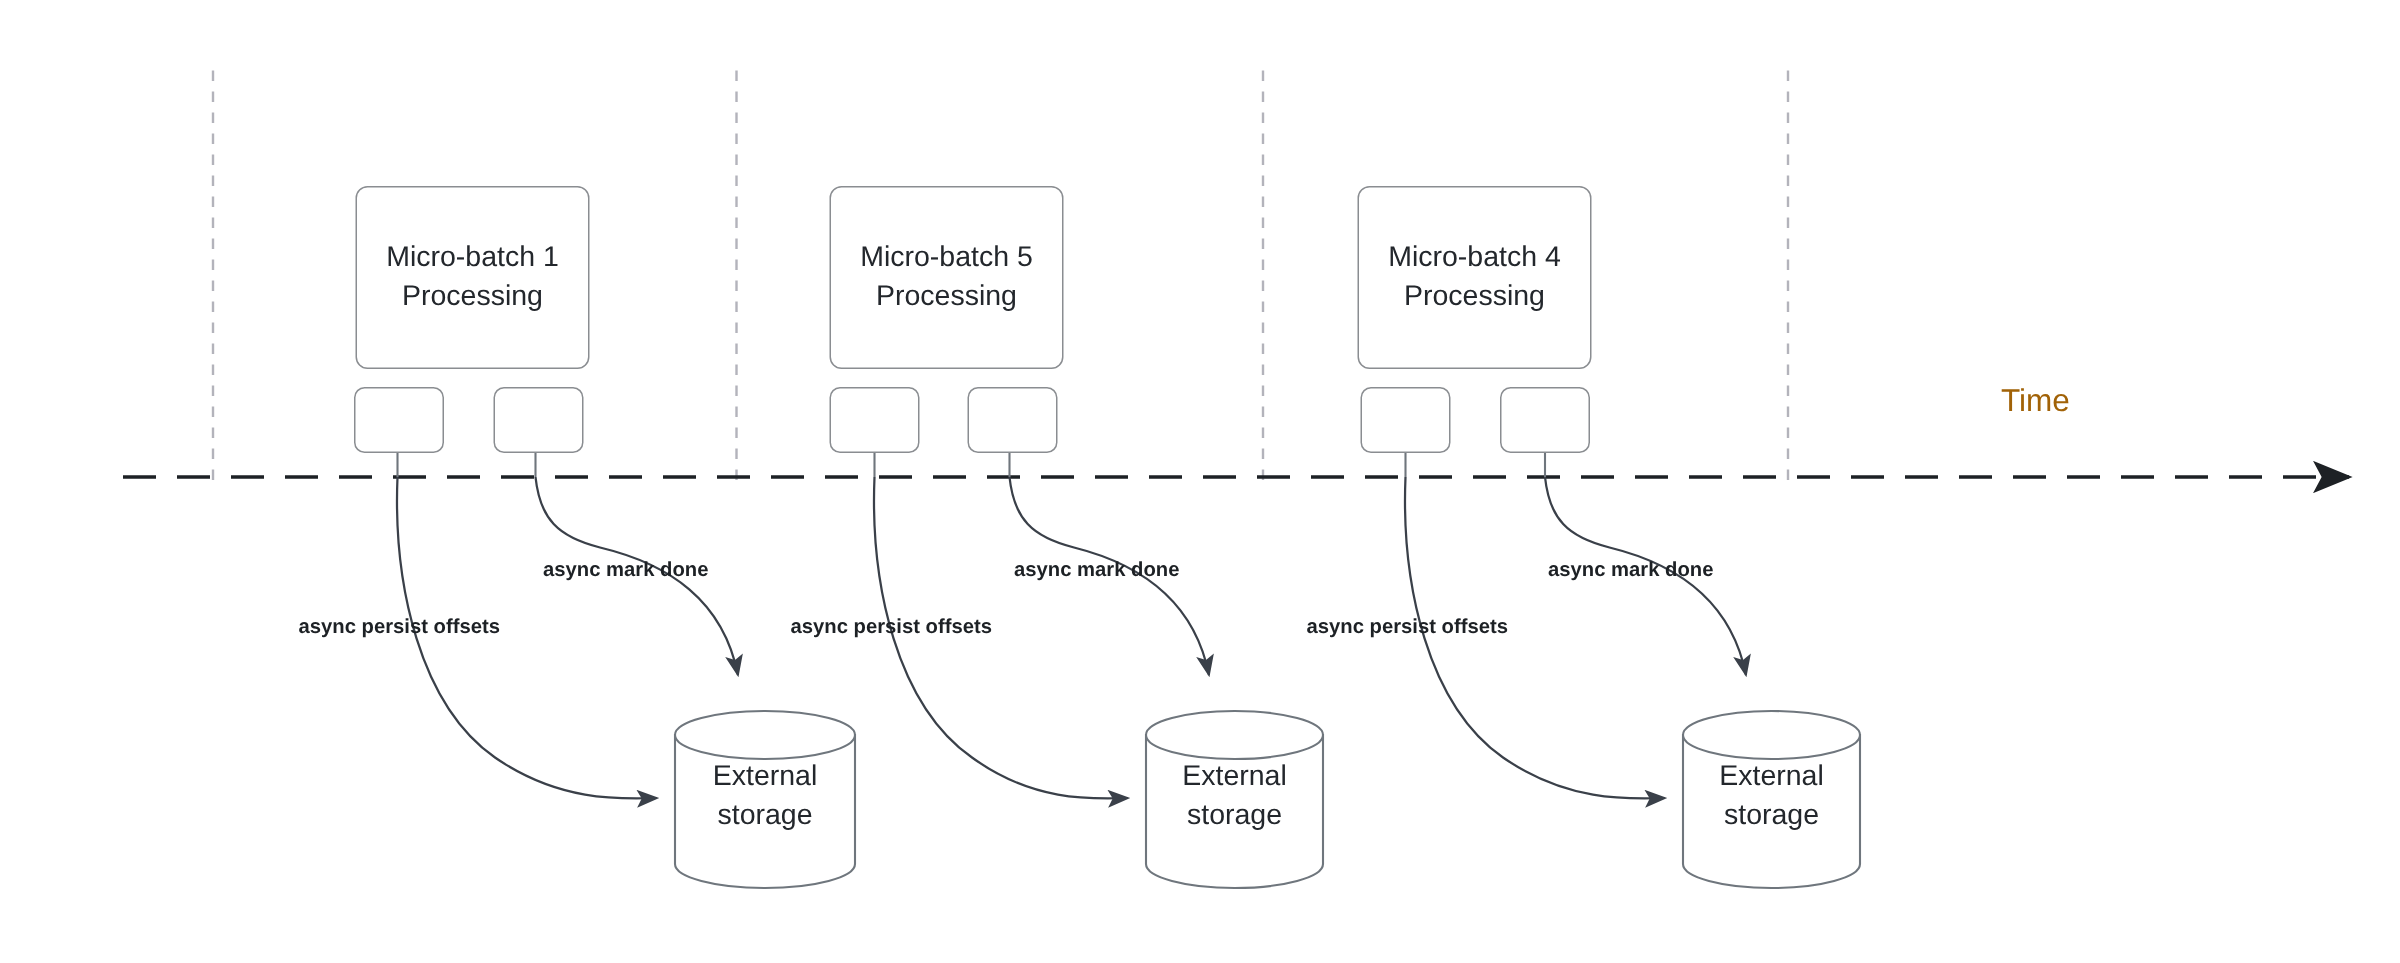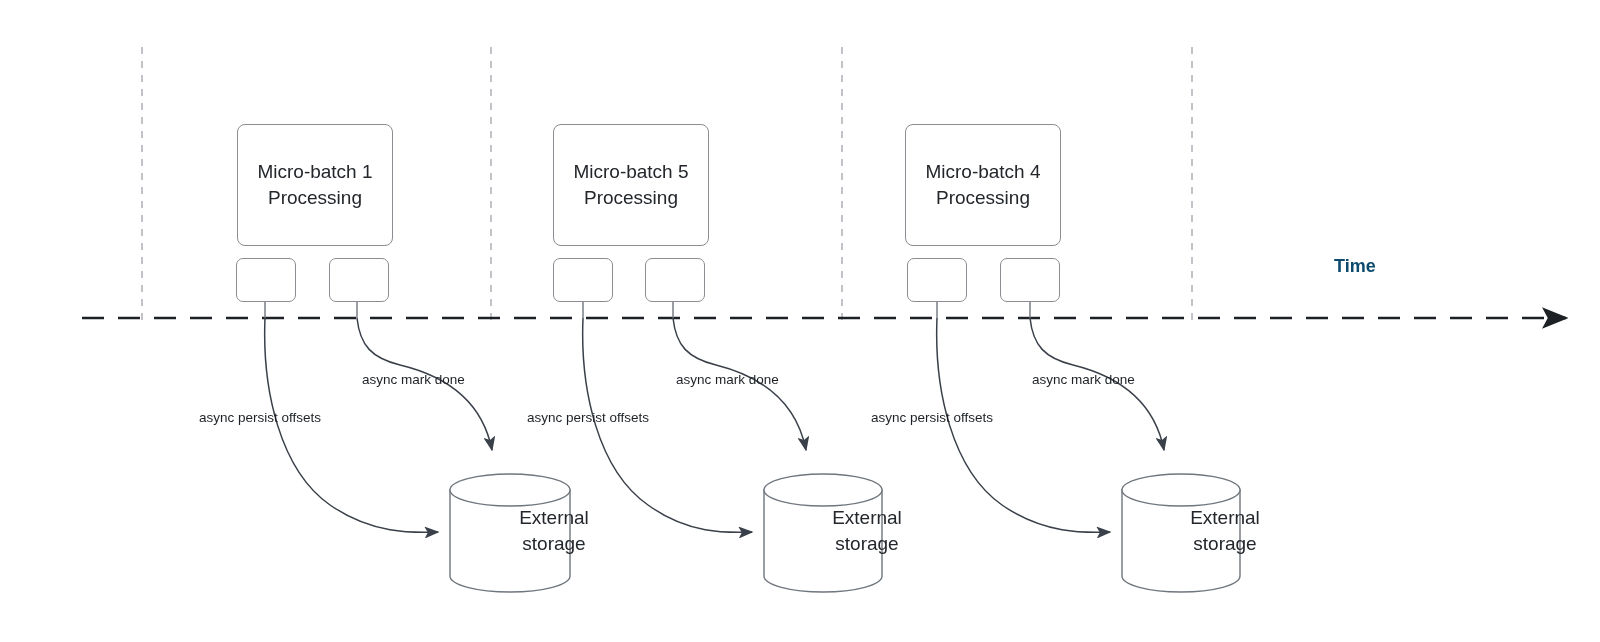--- a/index.html
+++ b/index.html
@@ -51,35 +51,33 @@
     box-sizing: border-box;
   }
   .storage-label {
     position: absolute;
     font-size: 19px;
     color: #23272c;
     line-height: 1.35;
     text-align: center;
     white-space: pre-line;
     pointer-events: none;
-    margin-left: 44px;
   }
   .edge-label {
     position: absolute;
     font-size: 13.5px;
-    font-weight: normal;
+    font-weight: bold;
     color: #1d2125;
     white-space: nowrap;
   }
   .time-label {
     position: absolute;
-    font-size: 18px;
-    color: #0c4a6e;
+    font-size: 21px;
+    color: #a16207;
     white-space: nowrap;
-    font-weight: bold;
   }
 </style>
 </head>
 <body>
 
 <div id="stage">
 
   <svg class="layer" viewBox="0 0 1600 642">
     <defs>
       <marker id="arrowhead" markerWidth="10" markerHeight="8" refX="9" refY="4" orient="auto" markerUnits="strokeWidth">

